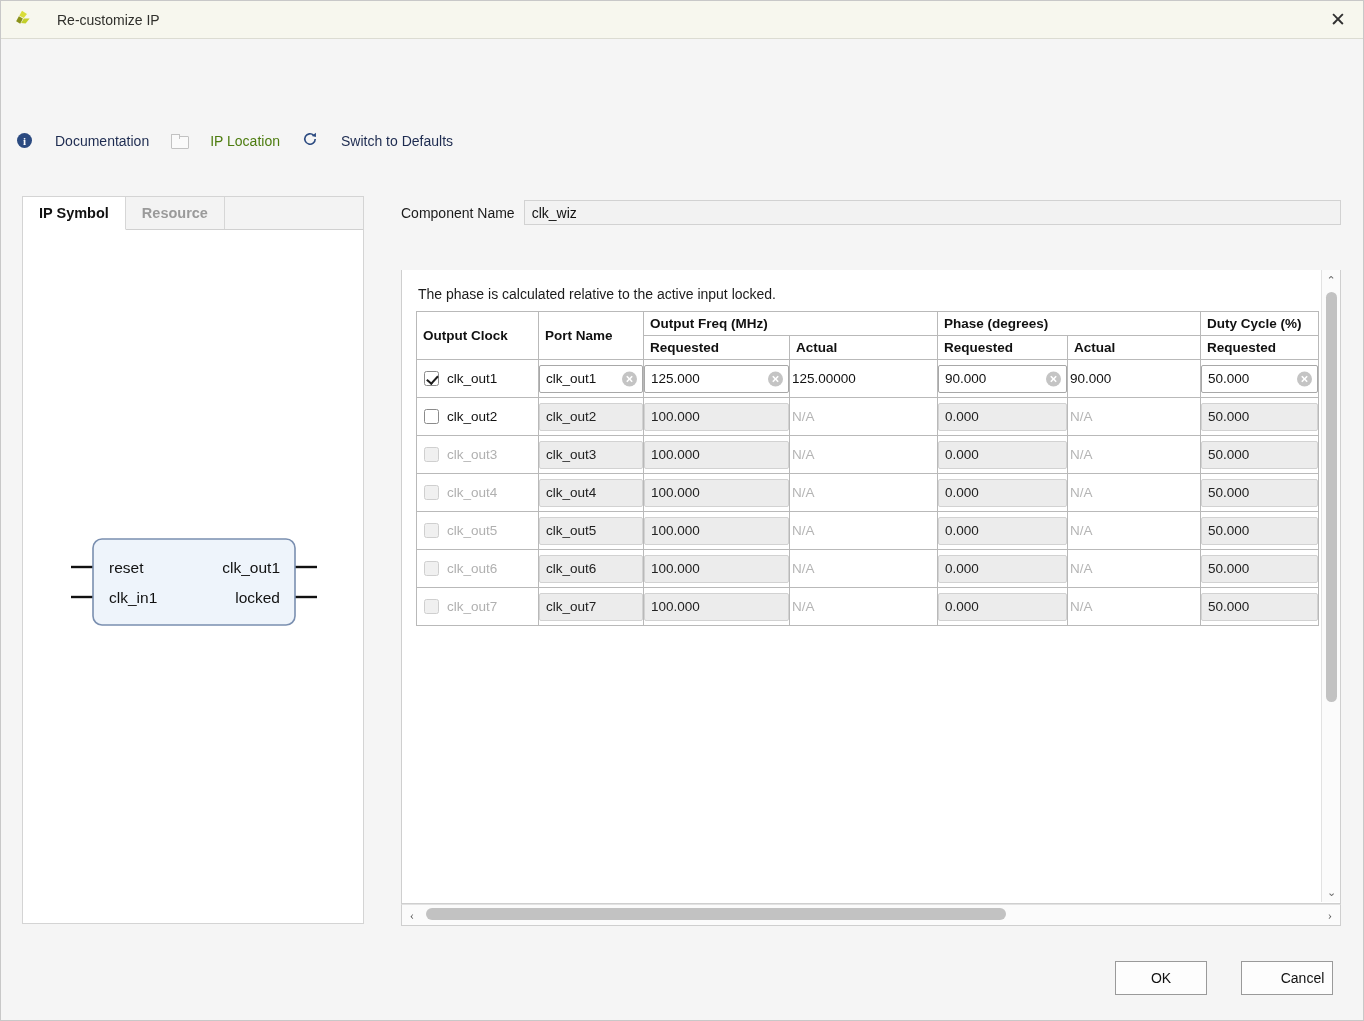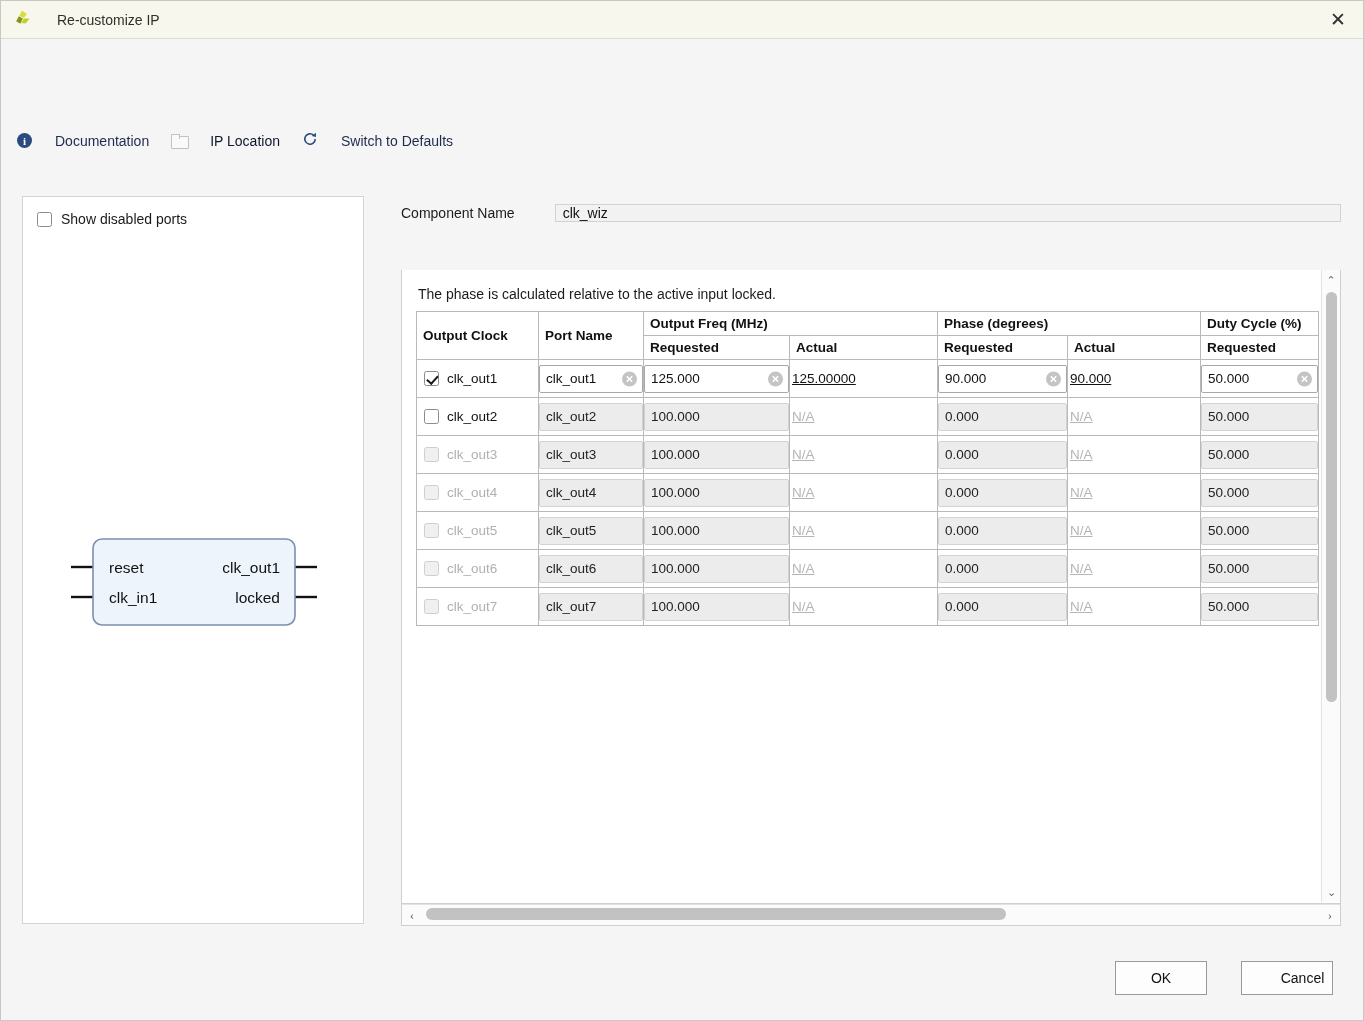--- a/index.html
+++ b/index.html
@@ -28,21 +28,21 @@
 
   
   .header { height:62px; position:relative; }
   .page-title { position:absolute; left:17px; top:18px; font-size:19px; font-weight:bold;
                 color:#111; letter-spacing:0.1px; }
   .big-logo { position:absolute; right:25px; top:8px; }
 
   
   .toolbar { position:absolute; left:16px; top:130px; display:flex; align-items:center; gap:22px; }
   .tb-item { display:flex; align-items:center; gap:7px; font-size:14px; color:#1d2b50; cursor:pointer; }
-  .tb-item.disabled { color:#0f172a; cursor:default; }
+  .tb-item.disabled { color:#4d7c0f; cursor:default; }
   .tb-label { line-height:1;margin-left:16px; }
 
   .info-icon { width:15px; height:15px; border-radius:50%; background:#2b4a80;
                color:#fff; font-size:11px; font-weight:bold; font-family:"Liberation Serif", serif;
                display:flex; align-items:center; justify-content:center; }
   .folder-icon { width:16px; height:13px; position:relative; }
   .folder-icon:before { content:""; position:absolute; left:0; top:2px; width:16px; height:11px;
                         border:1.5px solid #c2c2c2; border-radius:1px; background:#fafafa; }
   .folder-icon:after { content:""; position:absolute; left:0; top:0px; width:7px; height:4px;
                        border:1.5px solid #c2c2c2; border-bottom:none; border-radius:1px 1px 0 0;
@@ -67,23 +67,23 @@
          border-radius:2.5px; display:inline-block; position:relative; flex:none; }
   .cbx.checked:after { content:""; position:absolute; left:4px; top:0.5px; width:4.5px; height:9px;
                        border:solid #1c1c1c; border-width:0 2px 2px 0; transform:rotate(42deg); }
   .cbx.dis { border-color:#cfcfcf; background:#f0f0f0; }
 
   
   .symbol-wrap { position:absolute; left:0; top:330px; width:342px; height:130px; }
 
   
   .comp-row { position:absolute; left:400px; top:197px; width:940px; height:29px;
-              display:flex; align-items:center;gap:31px; }
+              display:flex; align-items:center; }
   .comp-label { font-size:14px; color:#1b1b1b; margin-right:9px; white-space:nowrap; }
-  .comp-input { flex:1; height:18px; background:#f2f2f2; border:1px solid #d2d2d2;
+  .comp-input { flex:1; height:25px; background:#f2f2f2; border:1px solid #d2d2d2;
                 font-family:"Liberation Sans", sans-serif; font-size:14px; color:#111;
                 padding:0 7px; outline:none; }
 
   .tabstrip { position:absolute; left:400px; top:236px; width:940px; height:34px;
               display:flex; align-items:flex-end; border-bottom:1px solid #cfcfcf; }
   .tab { height:33px; padding:0 15px; display:flex; align-items:center; font-size:14.5px;
          font-weight:bold; cursor:pointer; }
   .tab.sel { background:#fff; color:#111; border:1px solid #cfcfcf; border-bottom:1px solid #fff;
              margin-bottom:-1px; }
   .tab.dim  { color:#9b9b9b; }
@@ -111,21 +111,21 @@
 
   
   .fld { position:relative; height:28px; display:flex; align-items:center;
          border:1px solid #c0c0c0; border-radius:2px; padding:0 6px; font-size:13.5px; }
   .fld.en { background:#fff; border-color:#a8a8a8; }
   .fld.dis { background:#ececec; border-color:#d2d2d2; color:#222; }
   .fld .clr { position:absolute; right:5px; top:50%; transform:translateY(-50%);
               width:15px; height:15px; border-radius:50%; background:#c4c4c4;
               display:flex; align-items:center; justify-content:center; cursor:pointer; }
   .fld .clr svg { display:block; }
-  .plain { font-size:13.5px; padding-left:2px;text-decoration:underline; }
+  .plain { font-size:13.5px; padding-left:2px; }
   .plain.na { color:#b5b5b5; }
 
   
   .vsb { position:absolute; right:0px; top:0px; width:19px; height:632px;
          background:#fbfbfb; border-left:1px solid #e2e2e2; }
   .vsb .arrow { height:20px; display:flex; align-items:center; justify-content:center;
                 color:#6a6a6a; font-size:11px; cursor:pointer; }
   .vsb .thumb { position:absolute; left:4px; top:22px; width:11px; height:410px;
                 background:#c2c2c2; border-radius:6px; cursor:pointer; }
   .hsb { position:absolute; left:400px; top:903px; width:940px; height:22px;
@@ -177,25 +177,26 @@
         <svg width="16" height="16" viewBox="0 0 20 20">
           <path d="M16.5 10a6.5 6.5 0 1 1-2.0-4.7" fill="none" stroke="#2b4a80" stroke-width="2"></path>
           <polygon points="17.4,2.2 17.4,7.4 12.2,6.2" fill="#2b4a80"></polygon>
         </svg>
       </span>
       <span class="tb-label">Switch to Defaults</span>
     </div>
   </div>
 
   <div class="left-panel">
-
-    <div class="show-ports">
-      <span class="cbx"></span>
-      <span>Show disabled ports</span>
-    </div>
+    <div class="lp-tabs">
+      <div class="lp-tab active">IP Symbol</div>
+      <div class="lp-tab inactive">Resource</div>
+      <div class="lp-tabfill"></div>
+    </div>
+
 
     <div class="symbol-wrap">
       <svg width="342" height="130" viewBox="0 0 342 130">
 
         <line x1="48" y1="40" x2="70" y2="40" stroke="#111" stroke-width="2.4"></line>
         <line x1="48" y1="70" x2="70" y2="70" stroke="#111" stroke-width="2.4"></line>
 
         <line x1="272" y1="40" x2="294" y2="40" stroke="#111" stroke-width="2.4"></line>
         <line x1="272" y1="70" x2="294" y2="70" stroke="#111" stroke-width="2.4"></line>
 

